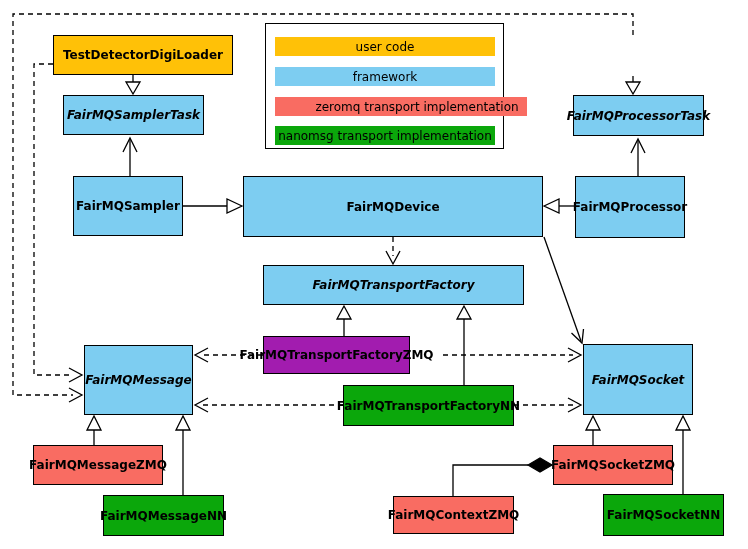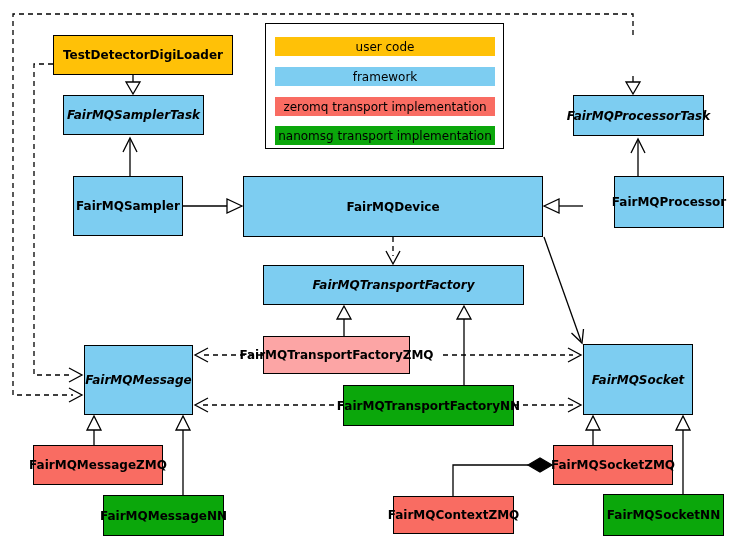--- a/index.html
+++ b/index.html
@@ -147,21 +147,21 @@
     </g>
   </svg>
 
   <div class="legend">
     <div class="legend-row" style="top: 13px; background-color: rgb(255, 193, 7);">
       <span>user code</span>
     </div>
     <div class="legend-row" style="top: 43px; background-color: rgb(125, 205, 241);">
       <span>framework</span>
     </div>
-    <div class="legend-row" style="top: 73px; background-color: rgb(249, 108, 98);">
+    <div class="legend-row" style="top: 73px; background-color: rgb(249, 108, 98); padding-left: 32px;">
       <span>zeromq transport implementation</span>
     </div>
     <div class="legend-row" style="top: 102px; background-color: rgb(11, 167, 11);">
       <span>nanomsg transport implementation</span>
     </div>
   </div>
 
   <div class="node" style="left: 53px; top: 35px; width: 180px; height: 40px; background-color: rgb(255, 193, 7);">
     <span>TestDetectorDigiLoader</span>
   </div>
@@ -170,27 +170,27 @@
   </div>
   <div class="node abstract" style="left: 573px; top: 95px; width: 131px; height: 41px; background-color: rgb(125, 205, 241);">
     <span>FairMQProcessorTask</span>
   </div>
   <div class="node" style="left: 73px; top: 176px; width: 110px; height: 60px; background-color: rgb(125, 205, 241);">
     <span>FairMQSampler</span>
   </div>
   <div class="node" style="left: 243px; top: 176px; width: 300px; height: 61px; background-color: rgb(125, 205, 241); text-align: right;">
     <span>FairMQDevice</span>
   </div>
-  <div class="node" style="left: 614px; top: 176px; width: 110px; height: 52px; background-color: rgb(125, 205, 241);">
+  <div class="node" style="left: 575px; top: 176px; width: 110px; height: 62px; background-color: rgb(125, 205, 241);">
     <span>FairMQProcessor</span>
   </div>
   <div class="node abstract" style="left: 263px; top: 265px; width: 261px; height: 40px; background-color: rgb(125, 205, 241); align-items: center;">
     <span>FairMQTransportFactory</span>
   </div>
-  <div class="node" style="left: 263px; top: 336px; width: 147px; height: 38px; background-color: #fca5a5;">
+  <div class="node" style="left: 263px; top: 336px; width: 147px; height: 38px; background-color: #a21caf;">
     <span>FairMQTransportFactoryZMQ</span>
   </div>
   <div class="node" style="left: 343px; top: 385px; width: 171px; height: 41px; background-color: rgb(11, 167, 11);">
     <span>FairMQTransportFactoryNN</span>
   </div>
   <div class="node abstract" style="left: 84px; top: 345px; width: 109px; height: 70px; background-color: rgb(125, 205, 241);">
     <span>FairMQMessage</span>
   </div>
   <div class="node abstract" style="left: 583px; top: 344px; width: 110px; height: 71px; background-color: rgb(125, 205, 241); font-style: italic;">
     <span>FairMQSocket</span>

